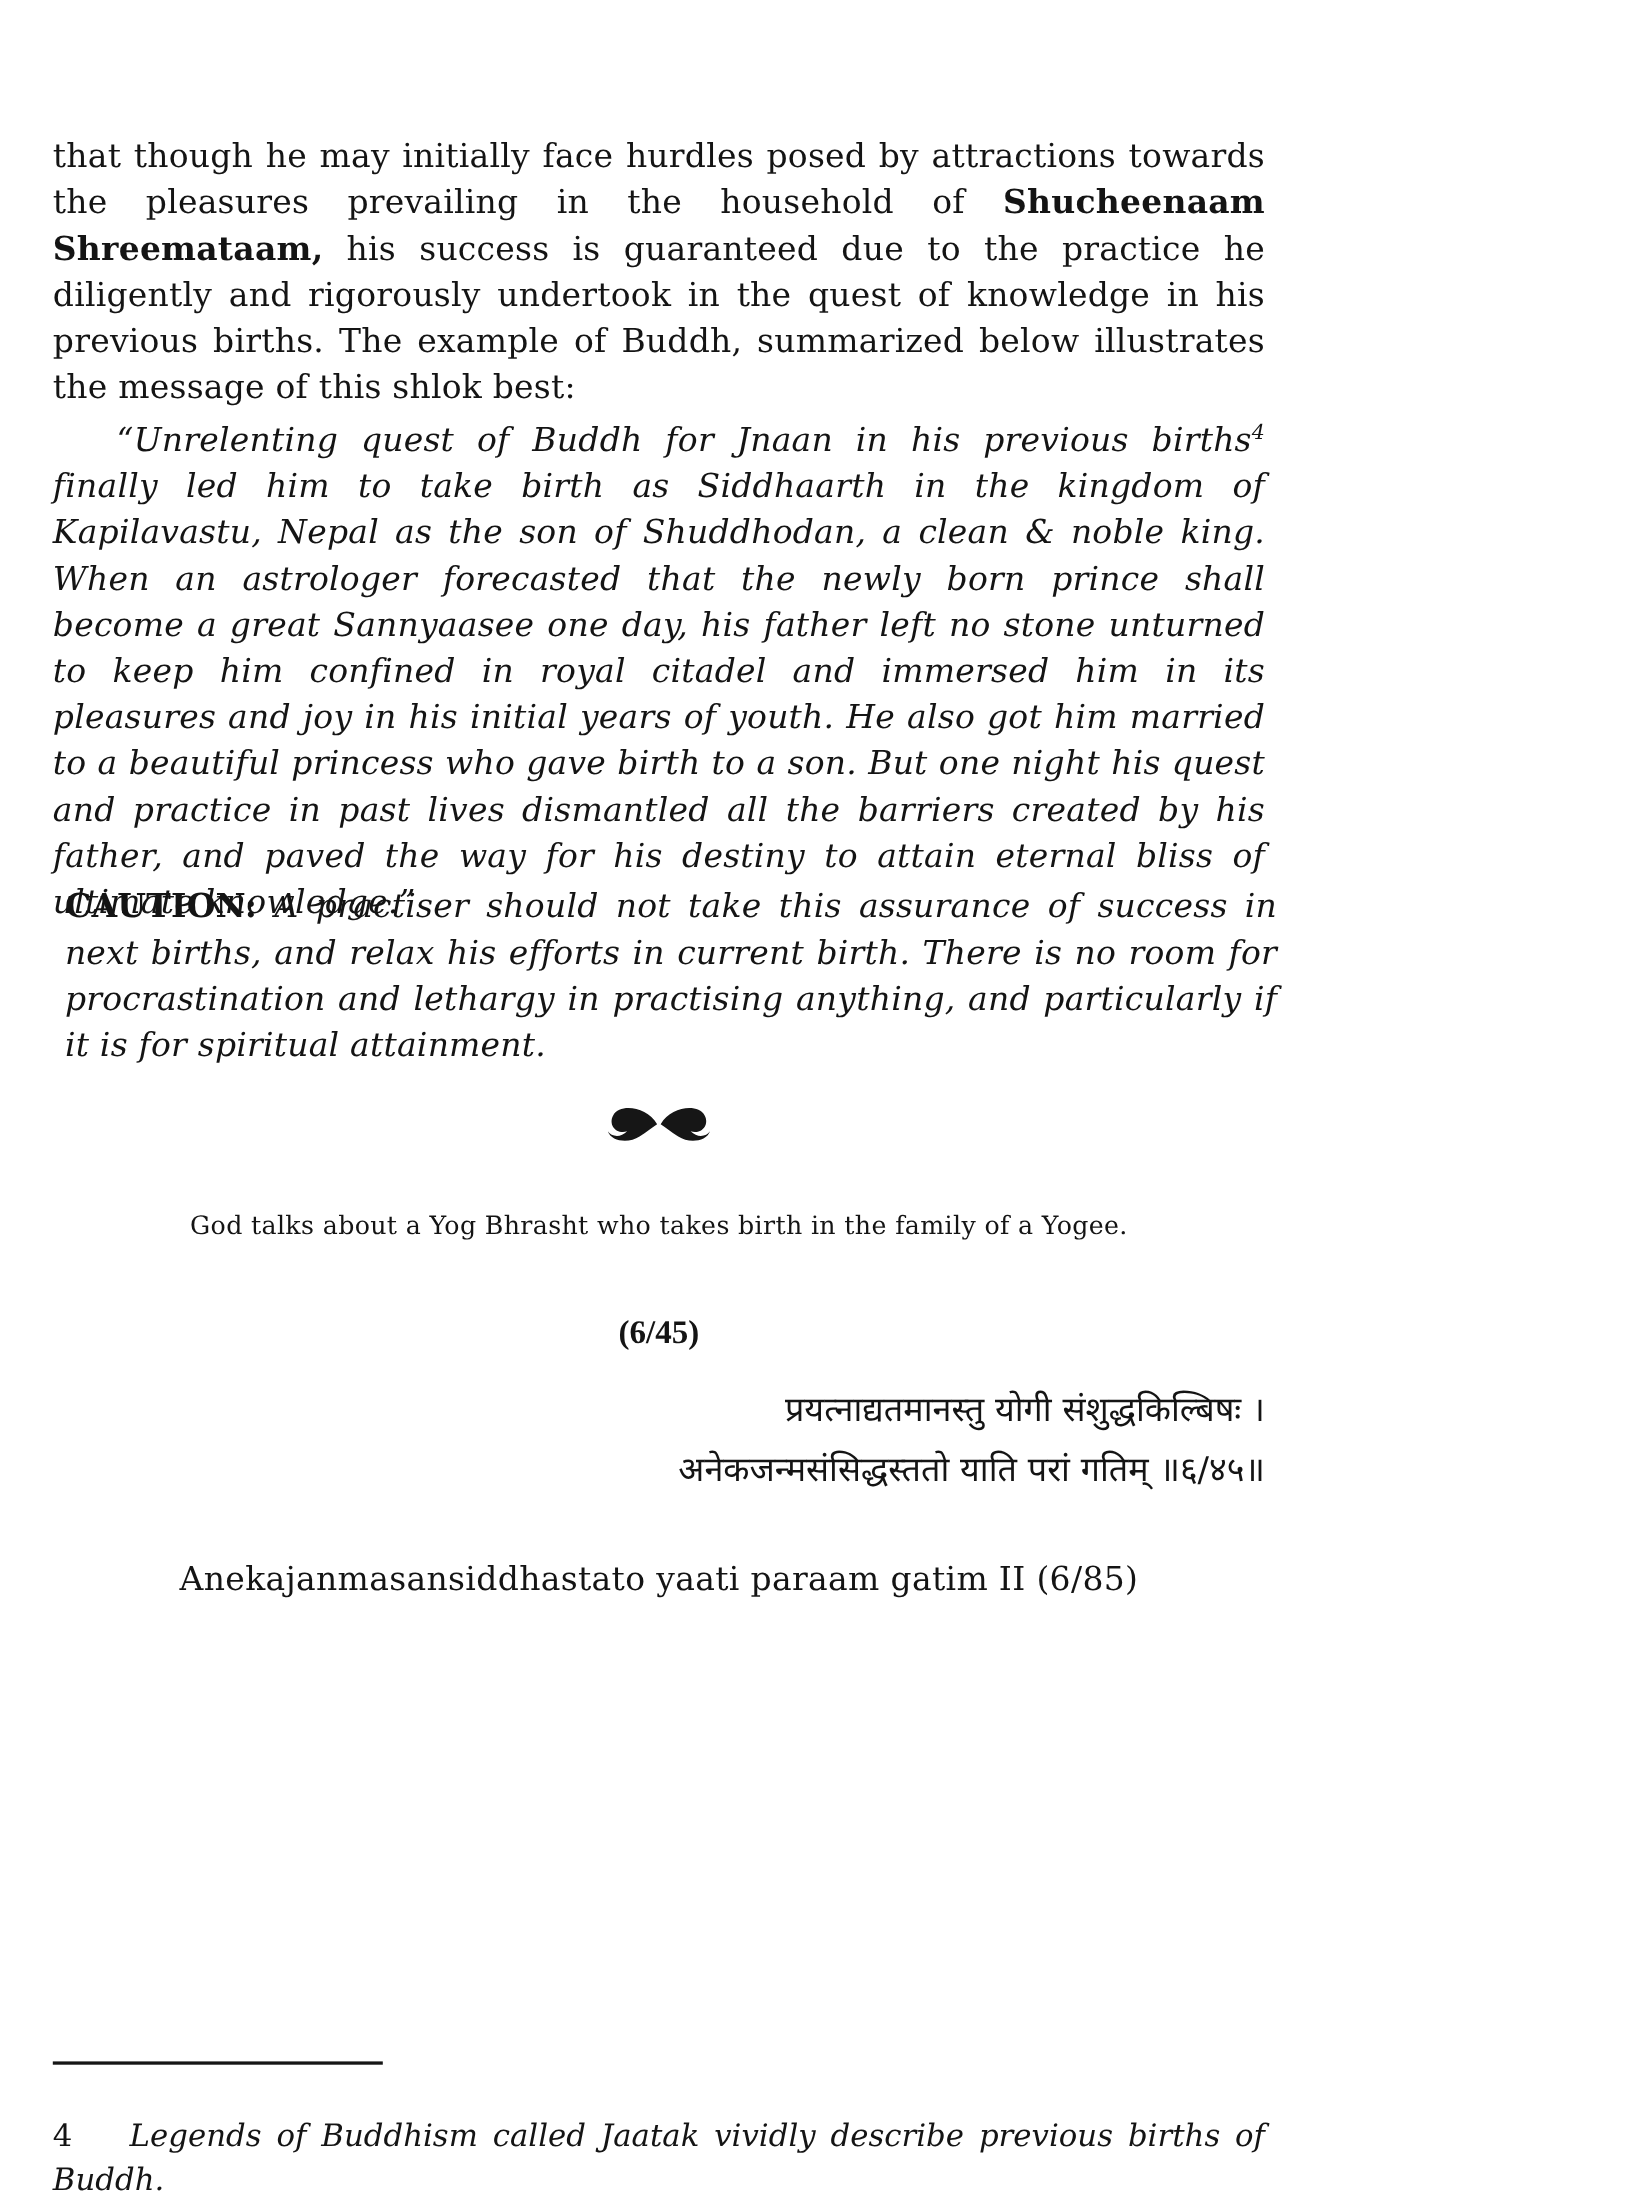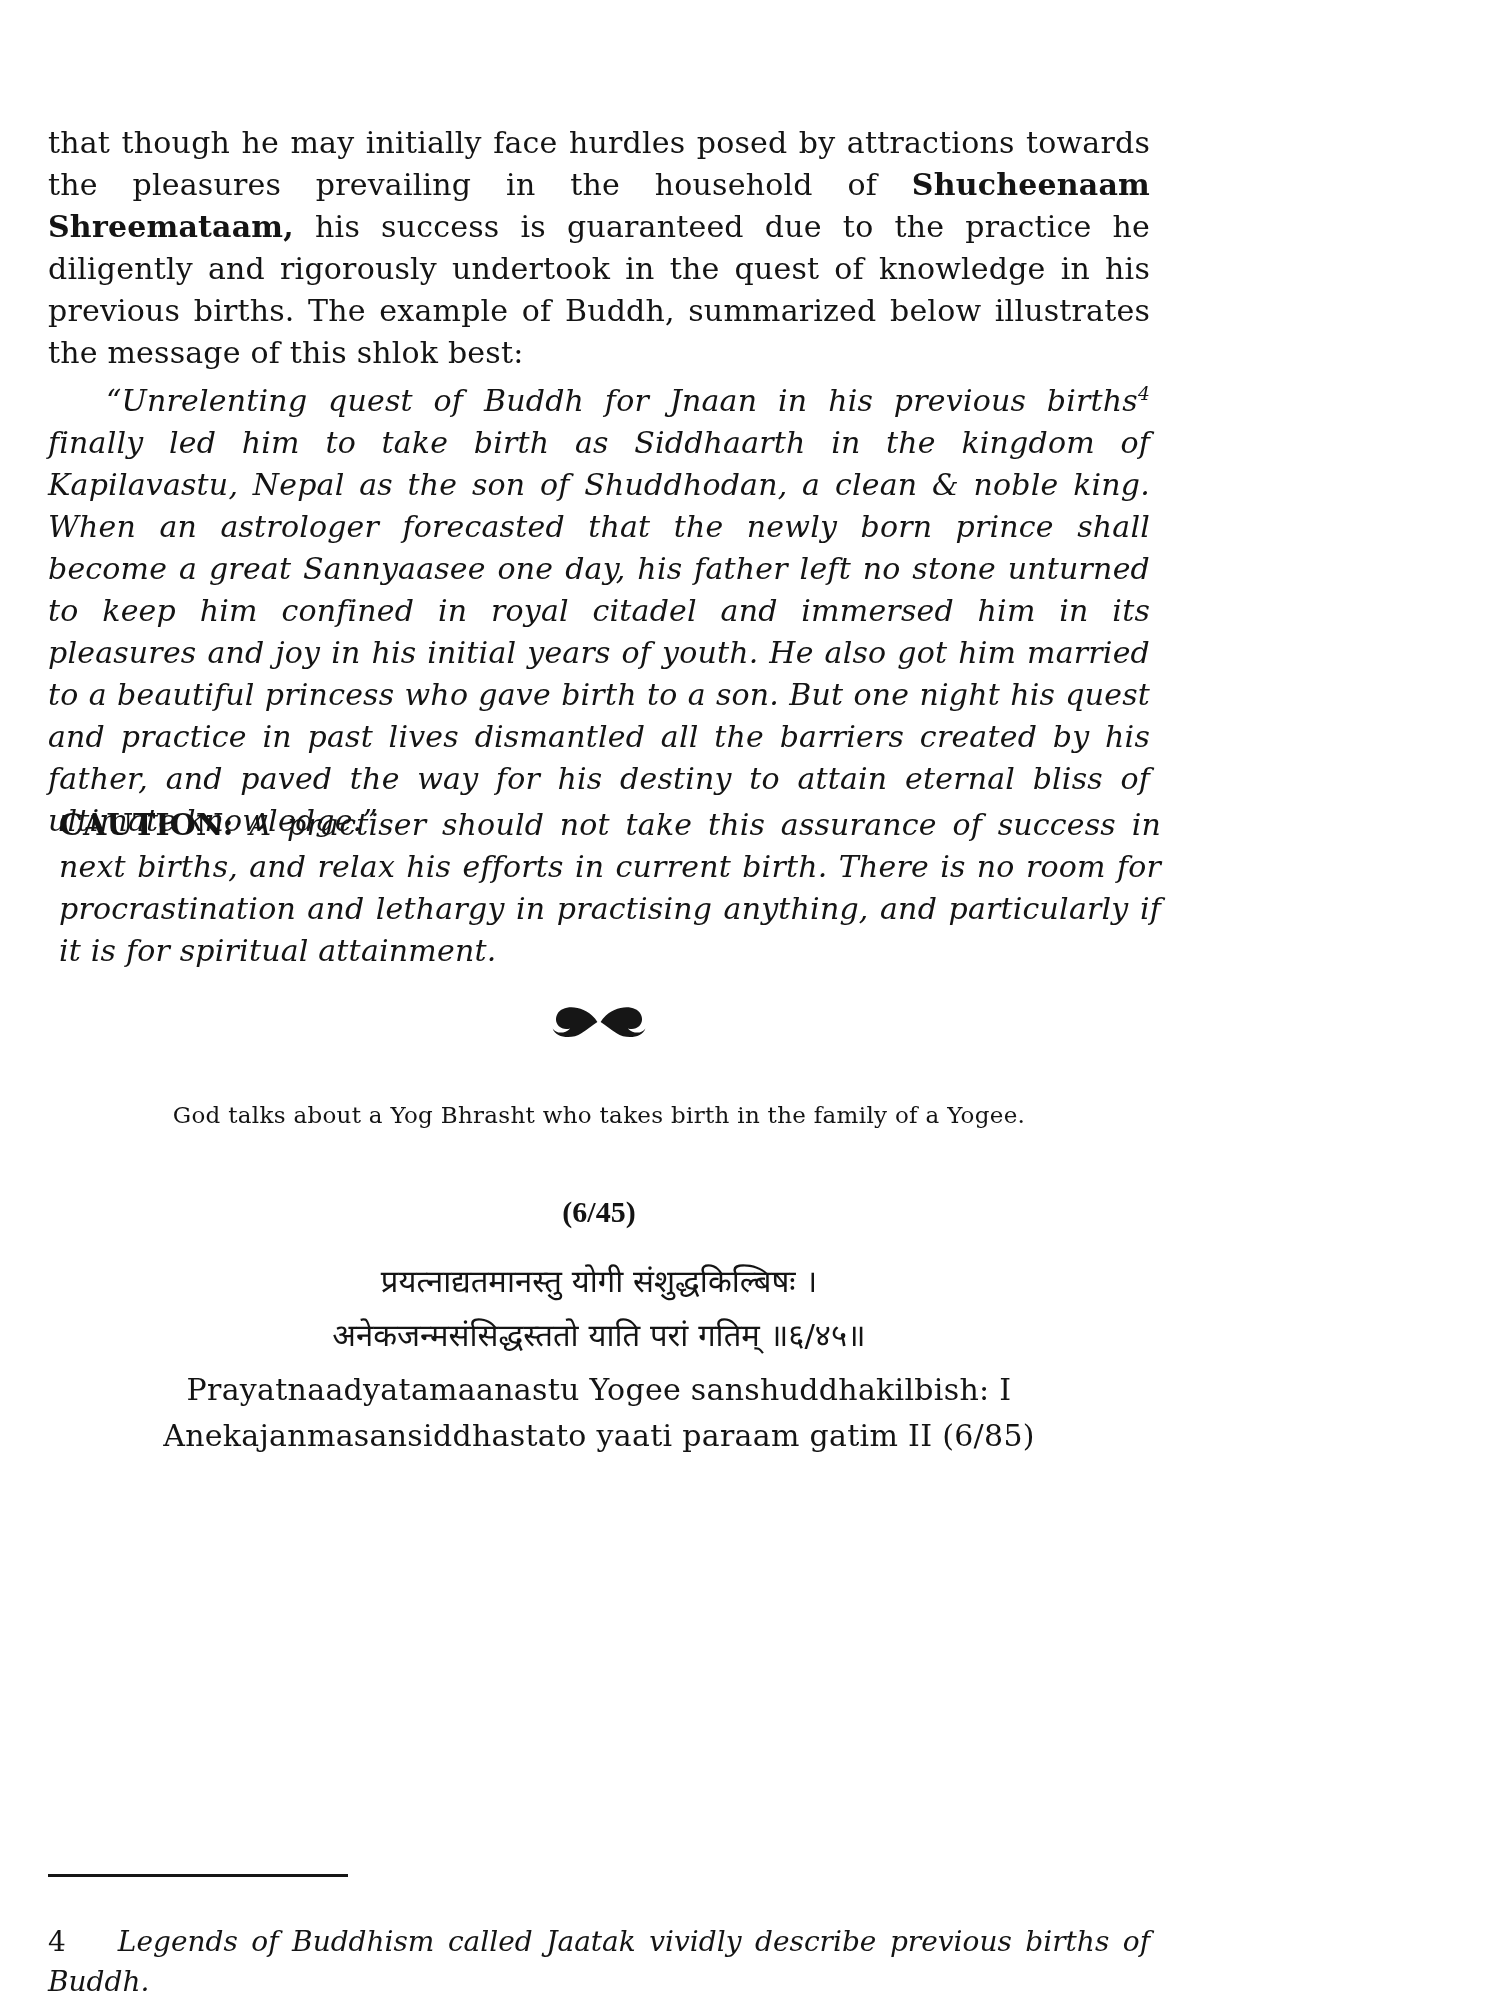--- a/index.html
+++ b/index.html
@@ -77,21 +77,21 @@
     top: 1172px;
     text-align: center;
     font-family: Liberation Serif, serif;
     font-weight: bold;
     font-size: 30px;
     margin-top: 23px;
   }
   .sanskrit-1 { top: 1228px; }
   .sanskrit-2 { top: 1282px; }
   .sanskrit {
-    text-align: center;
+    text-align: right;
     font-size: 31px;
     font-family: "DejaVu Sans", "Liberation Sans", sans-serif;
   }
   .translit-1 { top: 1342px; }
   .translit-2 { top: 1388px; }
   .translit {
     text-align: center;
     font-size: 30px;
     letter-spacing: 0.3px;
   }
@@ -137,19 +137,18 @@
     </svg>
   </div>
 
   <p class="block intro">God talks about a Yog Bhrasht who takes birth in the family of a Yogee.</p>
 
   <p class="block verse-number">(6/45)</p>
 
   <p class="block sanskrit sanskrit-1">प्रयत्नाद्यतमानस्तु योगी संशुद्धकिल्बिषः ।</p>
   <p class="block sanskrit sanskrit-2">अनेकजन्मसंसिद्धस्ततो याति परां गतिम् ॥६/४५॥</p>
 
-  <p class="block translit translit-1">Prayatnaadyatamaanastu Yogee sanshuddhakilbish: I</p>
   <p class="block translit translit-2">Anekajanmasansiddhastato yaati paraam gatim II (6/85)</p>
 
   <div class="footnote-rule"></div>
   <p class="block footnote"><span class="fn-number">4</span><span class="fn-text">Legends of Buddhism called Jaatak vividly describe previous births of Buddh.</span></p>
 
 </div>
 
 </body></html>

